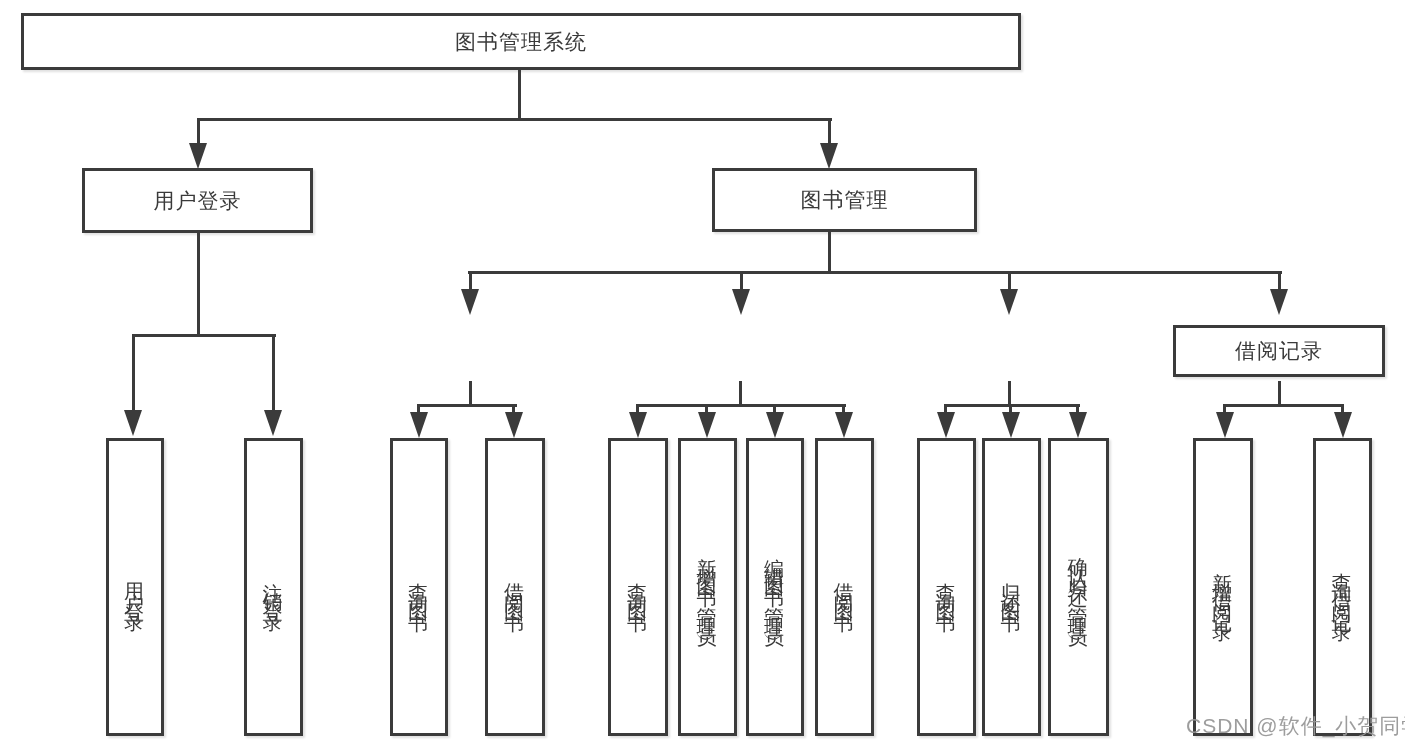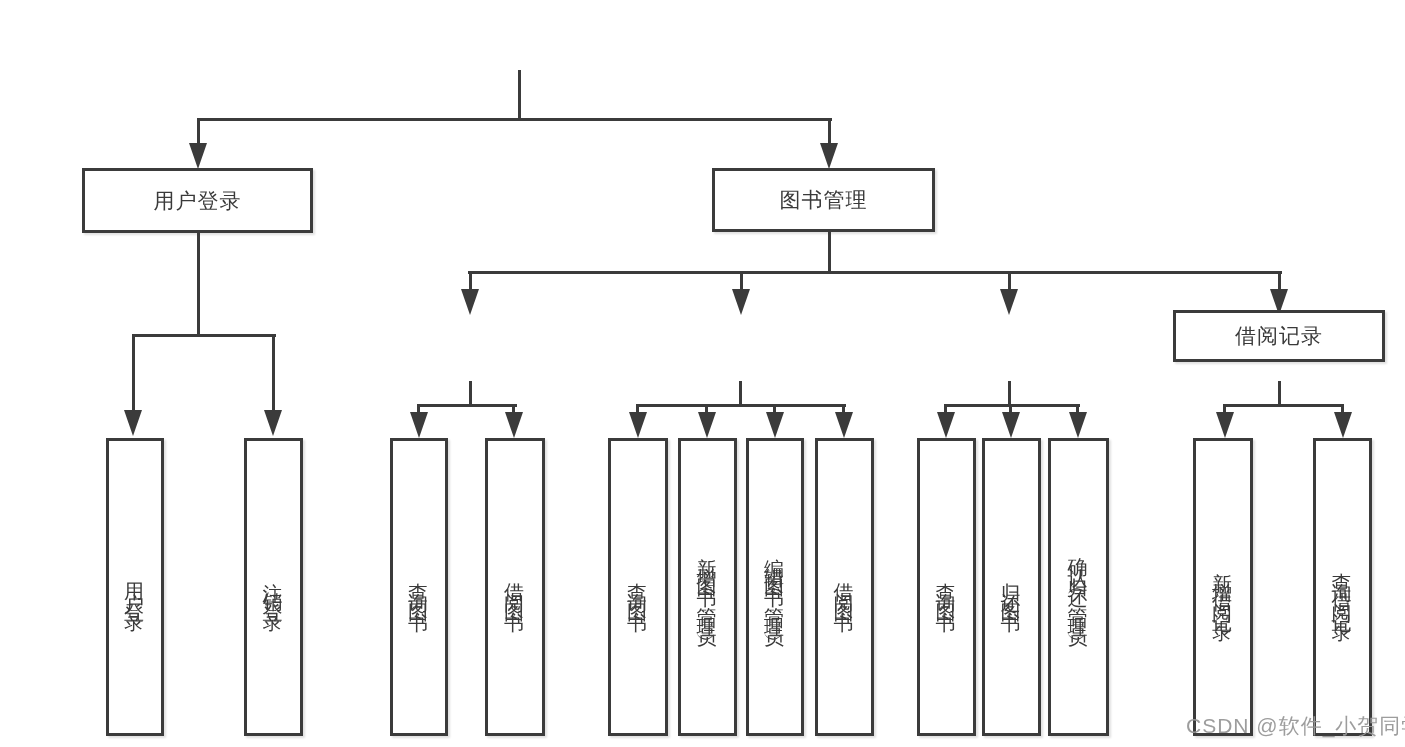--- a/index.html
+++ b/index.html
@@ -62,50 +62,51 @@
     letter-spacing: 1px;
     white-space: nowrap;
     z-index: 10;
   }
 </style>
 </head>
 <body>
 
 <div class="stage">
 
+  <div class="box" style="left:21px; top:13px; width:1000px; height:57px;">图书管理系统</div>
 
   <div class="vline" style="left:518px; top:70px; height:48px;"></div>
   <div class="hline" style="left:197px; top:118px; width:635px;"></div>
   <div class="vline" style="left:197px; top:118px; height:28px;"></div>
   <div class="arrow" style="left:189px; top:143px;"></div>
   <div class="vline" style="left:828px; top:118px; height:28px;"></div>
   <div class="arrow" style="left:820px; top:143px;"></div>
 
   <div class="box" style="left:82px; top:168px; width:231px; height:65px;">用户登录</div>
-  <div class="box" style="left:712px; top:168px; width:223px; height:64px;">图书管理</div>
+  <div class="box" style="left:712px; top:168px; width:265px; height:64px;">图书管理</div>
 
   <div class="vline" style="left:197px; top:233px; height:104px;"></div>
   <div class="hline" style="left:132px; top:334px; width:144px;"></div>
   <div class="vline" style="left:132px; top:334px; height:78px;"></div>
   <div class="arrow" style="left:124px; top:410px;"></div>
   <div class="vline" style="left:272px; top:334px; height:78px;"></div>
   <div class="arrow" style="left:264px; top:410px;"></div>
 
   <div class="vline" style="left:828px; top:232px; height:42px;"></div>
   <div class="hline" style="left:468px; top:271px; width:814px;"></div>
   <div class="vline" style="left:469px; top:271px; height:20px;"></div>
   <div class="arrow" style="left:461px; top:289px;"></div>
   <div class="vline" style="left:740px; top:271px; height:20px;"></div>
   <div class="arrow" style="left:732px; top:289px;"></div>
   <div class="vline" style="left:1008px; top:271px; height:20px;"></div>
   <div class="arrow" style="left:1000px; top:289px;"></div>
   <div class="vline" style="left:1278px; top:271px; height:20px;"></div>
   <div class="arrow" style="left:1270px; top:289px;"></div>
 
-  <div class="box" style="left:1173px; top:310px; width:212px; height:52px;">借阅记录</div>
+  <div class="box" style="left:1173px; top:325px; width:212px; height:52px;">借阅记录</div>
 
   <div class="vline" style="left:469px; top:381px; height:26px;"></div>
   <div class="hline" style="left:417px; top:404px; width:100px;"></div>
   <div class="vline" style="left:417px; top:404px; height:10px;"></div>
   <div class="arrow" style="left:410px; top:412px;"></div>
   <div class="vline" style="left:512px; top:404px; height:10px;"></div>
   <div class="arrow" style="left:505px; top:412px;"></div>
 
   <div class="vline" style="left:739px; top:381px; height:26px;"></div>
   <div class="hline" style="left:636px; top:404px; width:210px;"></div>

